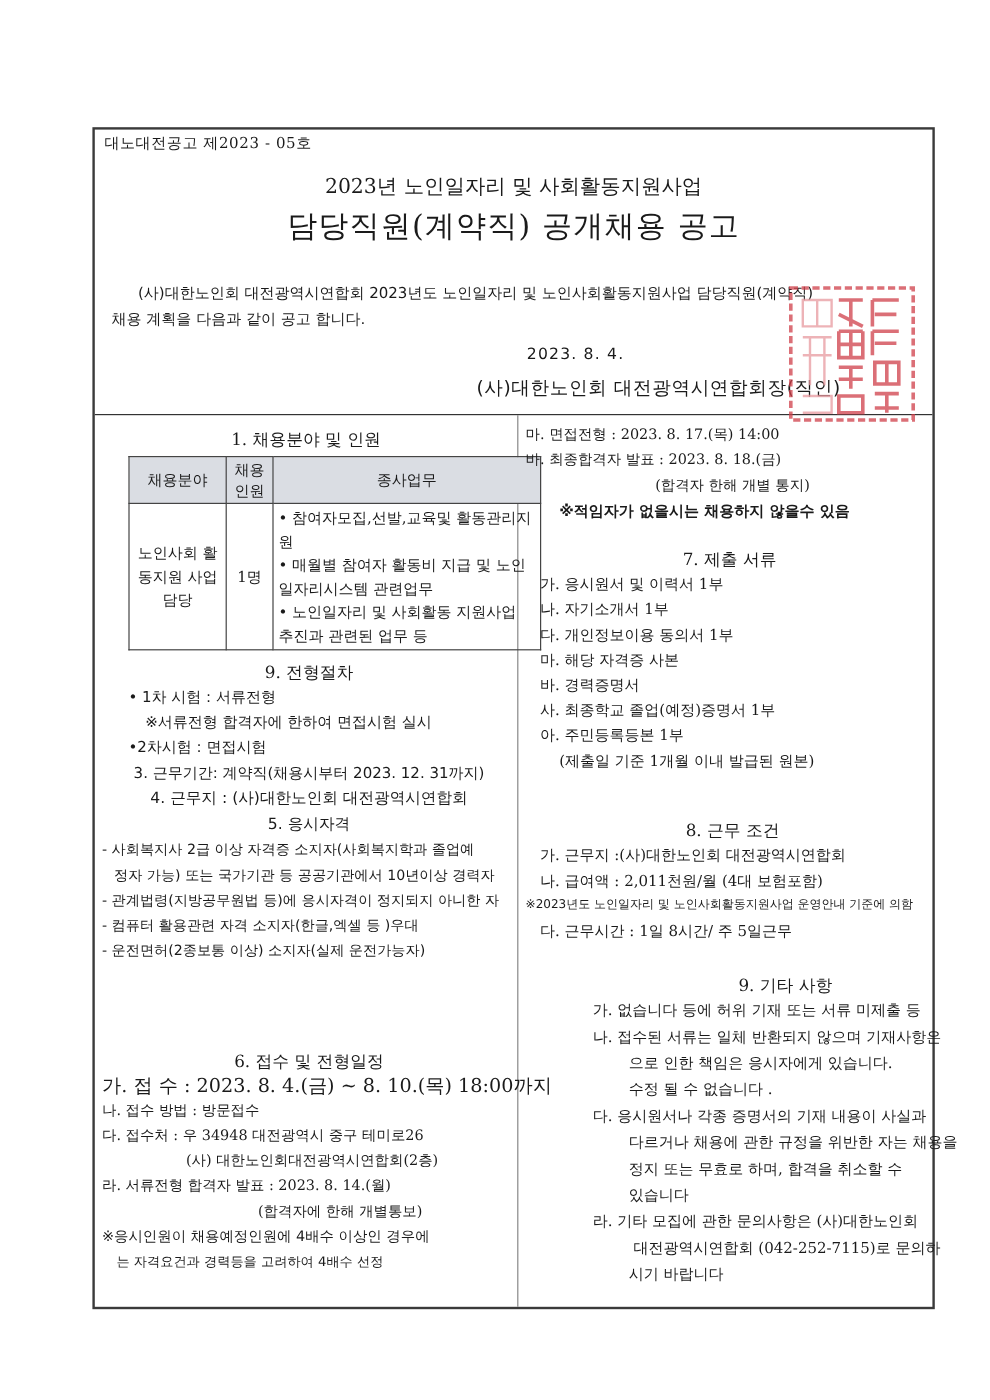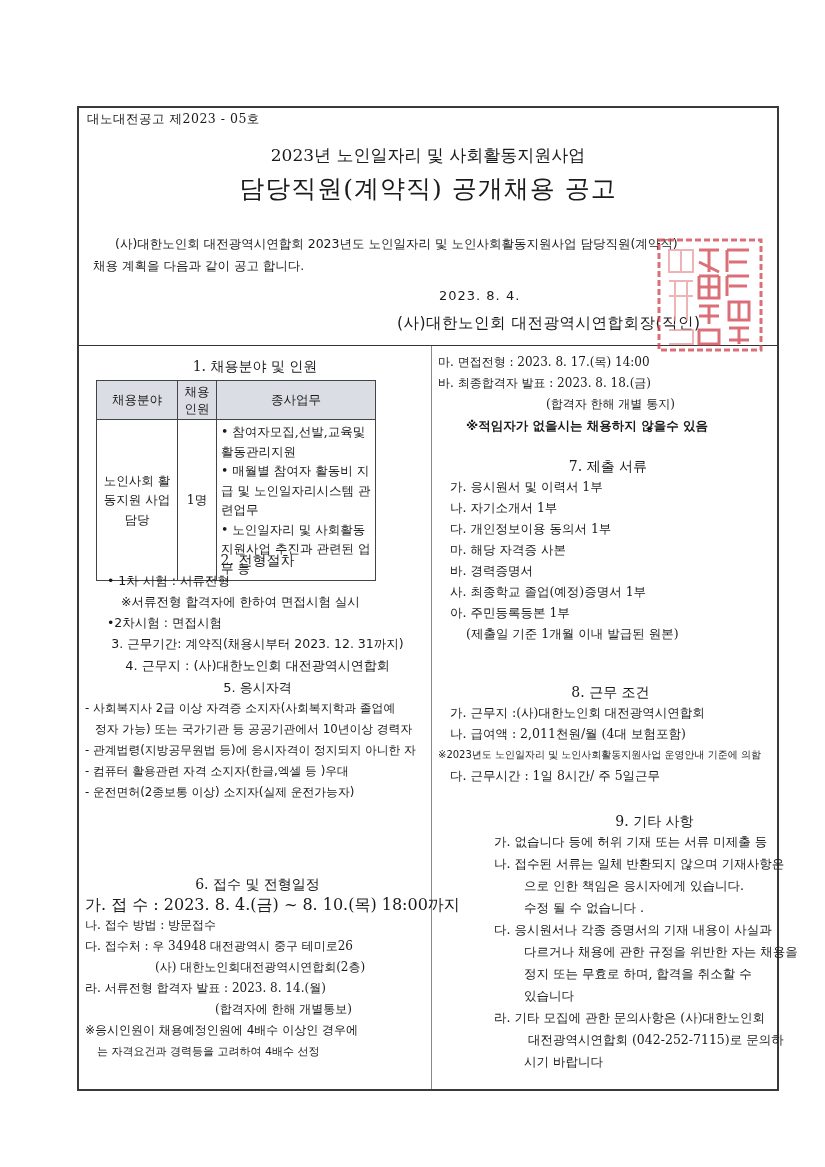--- a/index.html
+++ b/index.html
@@ -13,21 +13,21 @@
   .intro .ind { padding-left: 22px; }
   .date { position: absolute; left: 360px; top: 180px; font-family: "DejaVu Sans", sans-serif; font-size: 13px; letter-spacing: 1px; }
   .signer { position: absolute; left: 318px; top: 205px; font-family: "DejaVu Sans", sans-serif; font-size: 15.5px; letter-spacing: 0.5px; }
   .stamp { position: absolute; left: 576px; top: 128px; width: 110px; height: 118px; opacity: 0.75; }
   .col { position: absolute; top: 238px; bottom: 0; box-sizing: border-box; }
   .col.left { left: 0; width: 353px; border-right: 1px solid #888; }
   .col.right { left: 353px; right: 0; }
   .sec-title { font-size: 14px; margin: 0; text-align: center; }
   .line { font-size: 12.5px; line-height: 21px; white-space: nowrap; }
   .sans { font-family: "DejaVu Sans", sans-serif; }
-  .tbl { border-collapse: collapse; margin: 4px 0 0 11px; width: 280px; font-size: 12.5px; }
+  .tbl { border-collapse: collapse; margin: 4px 0 0 22px; width: 344px; font-size: 12.5px; }
   .tbl th, .tbl td { border: 1px solid #444; padding: 2px 4px; }
   .tbl th { background: #dadde3; font-weight: normal; line-height: 20px; }
   .tbl td { line-height: 19.5px; vertical-align: middle; }
   .bold { font-weight: bold; font-family: "DejaVu Sans", sans-serif; }
   .small { font-size: 10px; font-family: "DejaVu Sans", sans-serif; }
 </style>
 </head>
 <body>
 
 <div class="frame">
@@ -75,21 +75,21 @@
               <div>• 참여자모집,선발,교육및 활동관리지원</div>
               <div>• 매월별 참여자 활동비 지급 및 노인일자리시스템 관련업무</div>
               <div>• 노인일자리 및 사회활동 지원사업 추진과 관련된 업무 등</div>
             </td>
           </tr>
         </tbody>
       </table>
     </div>
 
     <div style="position:absolute; left:6px; top:206px; width:345px;">
-      <div class="sec-title">2. 전형절차</div>
+      <div class="sec-title">9. 전형절차</div>
       <div class="line sans" style="padding-left:22px;">• 1차 시험 : 서류전형</div>
       <div class="line sans" style="padding-left:36px;">※서류전형 합격자에 한하여 면접시험 실시</div>
       <div class="line sans" style="padding-left:22px;">•2차시험 : 면접시험</div>
       <div class="sec-title sans" style="font-size:12.5px; line-height:22px;">3. 근무기간: 계약직(채용시부터 2023. 12. 31까지)</div>
       <div class="sec-title sans" style="font-size:13px; line-height:22px;">4. 근무지 : (사)대한노인회 대전광역시연합회</div>
       <div class="sec-title sans" style="font-size:13px; line-height:21px;">5. 응시자격</div>
       <div class="line sans" style="font-size:11.8px;">- 사회복지사 2급 이상 자격증 소지자(사회복지학과 졸업예</div>
       <div class="line sans" style="font-size:11.8px; padding-left:10px;">  정자 가능) 또는 국가기관 등 공공기관에서 10년이상 경력자</div>
       <div class="line sans" style="font-size:11.8px;">- 관계법령(지방공무원법 등)에 응시자격이 정지되지 아니한 자</div>
       <div class="line sans" style="font-size:11.8px;">- 컴퓨터 활용관련 자격 소지자(한글,엑셀 등 )우대</div>

